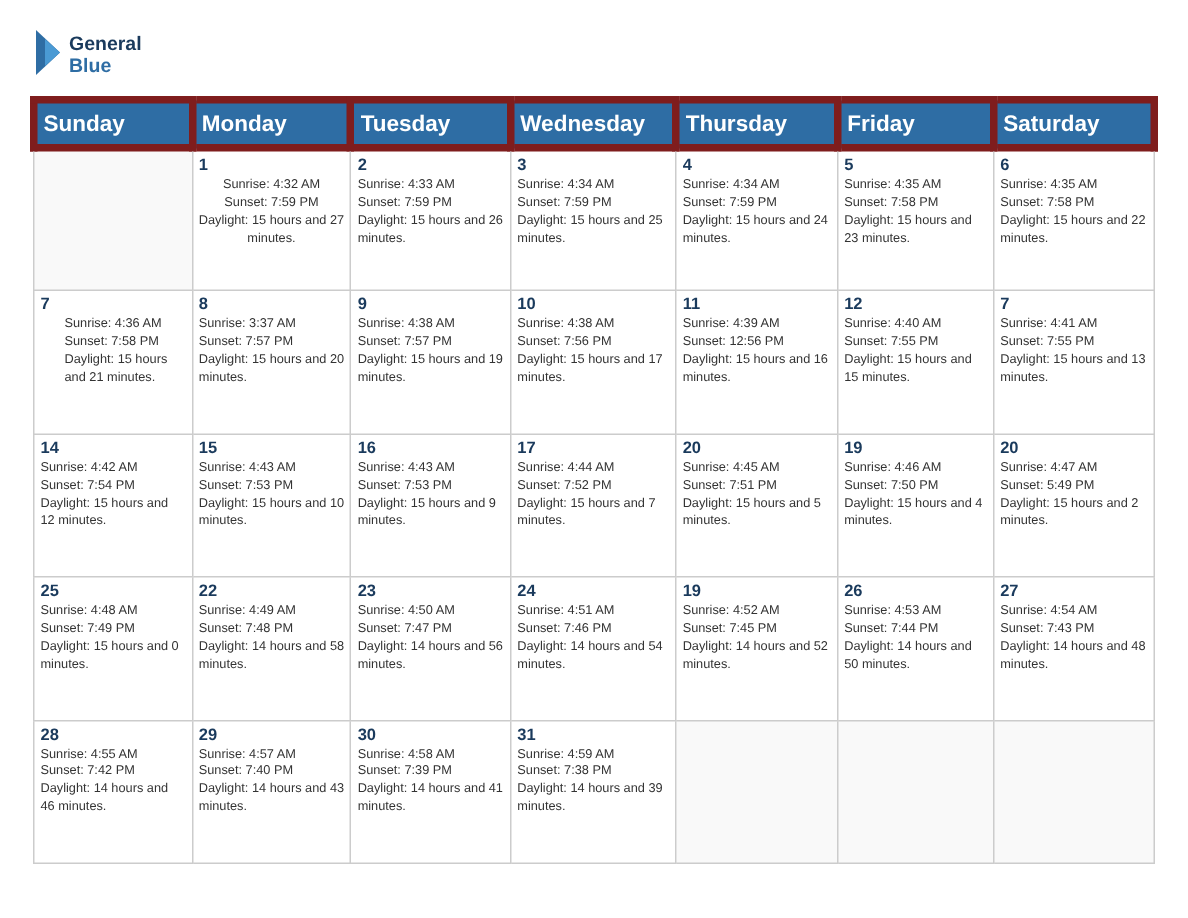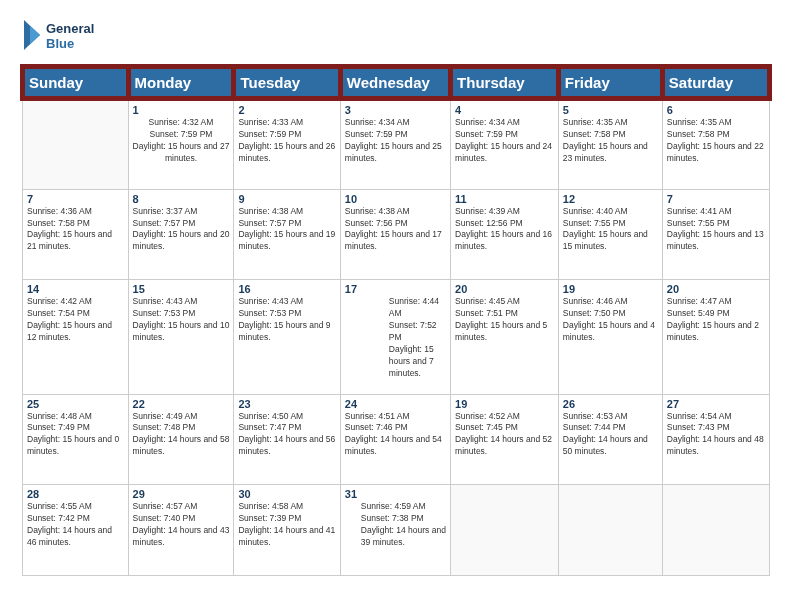--- a/index.html
+++ b/index.html
@@ -147,21 +147,21 @@
           <td>
             <div class="day-num">6</div>
             <div class="day-info" style="white-space: pre-line;">Sunrise: 4:35 AM
 Sunset: 7:58 PM
 Daylight: 15 hours and 22 minutes.</div>
           </td>
         </tr>
         <tr>
           <td>
             <div class="day-num">7</div>
-            <div class="day-info" style="white-space: pre-line;">Sunrise: 4:36 AM
+            <div class="day-info" style="white-space: pre-line; margin-left: 16px;">Sunrise: 4:36 AM
 Sunset: 7:58 PM
 Daylight: 15 hours and 21 minutes.</div>
           </td>
           <td>
             <div class="day-num">8</div>
             <div class="day-info" style="white-space: pre-line;">Sunrise: 3:37 AM
 Sunset: 7:57 PM
 Daylight: 15 hours and 20 minutes.</div>
           </td>
           <td>
@@ -209,21 +209,21 @@
 Daylight: 15 hours and 10 minutes.</div>
           </td>
           <td>
             <div class="day-num">16</div>
             <div class="day-info" style="white-space: pre-line;">Sunrise: 4:43 AM
 Sunset: 7:53 PM
 Daylight: 15 hours and 9 minutes.</div>
           </td>
           <td>
             <div class="day-num">17</div>
-            <div class="day-info" style="white-space: pre-line; margin-left: 44px;">Sunrise: 4:44 AM
+            <div class="day-info" style="white-space: pre-line;">Sunrise: 4:44 AM
 Sunset: 7:52 PM
 Daylight: 15 hours and 7 minutes.</div>
           </td>
           <td>
             <div class="day-num">20</div>
             <div class="day-info" style="white-space: pre-line;">Sunrise: 4:45 AM
 Sunset: 7:51 PM
 Daylight: 15 hours and 5 minutes.</div>
           </td>
           <td>
@@ -297,21 +297,21 @@
 Daylight: 14 hours and 43 minutes.</div>
           </td>
           <td>
             <div class="day-num">30</div>
             <div class="day-info" style="white-space: pre-line;">Sunrise: 4:58 AM
 Sunset: 7:39 PM
 Daylight: 14 hours and 41 minutes.</div>
           </td>
           <td>
             <div class="day-num">31</div>
-            <div class="day-info" style="white-space: pre-line; margin-left: 16px;">Sunrise: 4:59 AM
+            <div class="day-info" style="white-space: pre-line;">Sunrise: 4:59 AM
 Sunset: 7:38 PM
 Daylight: 14 hours and 39 minutes.</div>
           </td>
           <td class="empty-cell"></td>
           <td class="empty-cell"></td>
           <td class="empty-cell"></td>
         </tr>
       </tbody>
   </table>
 </div>

